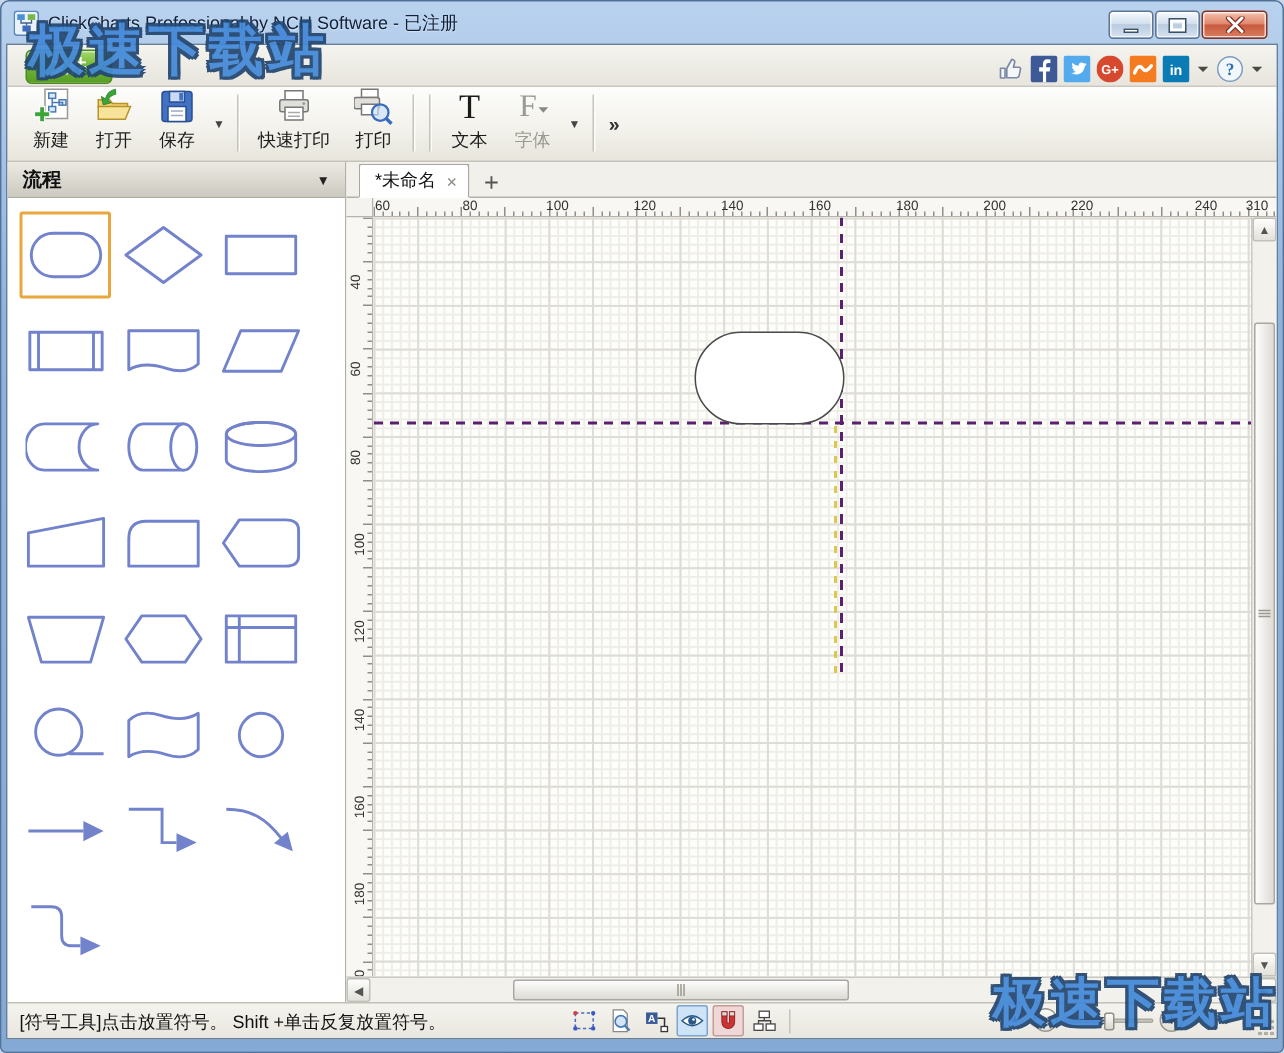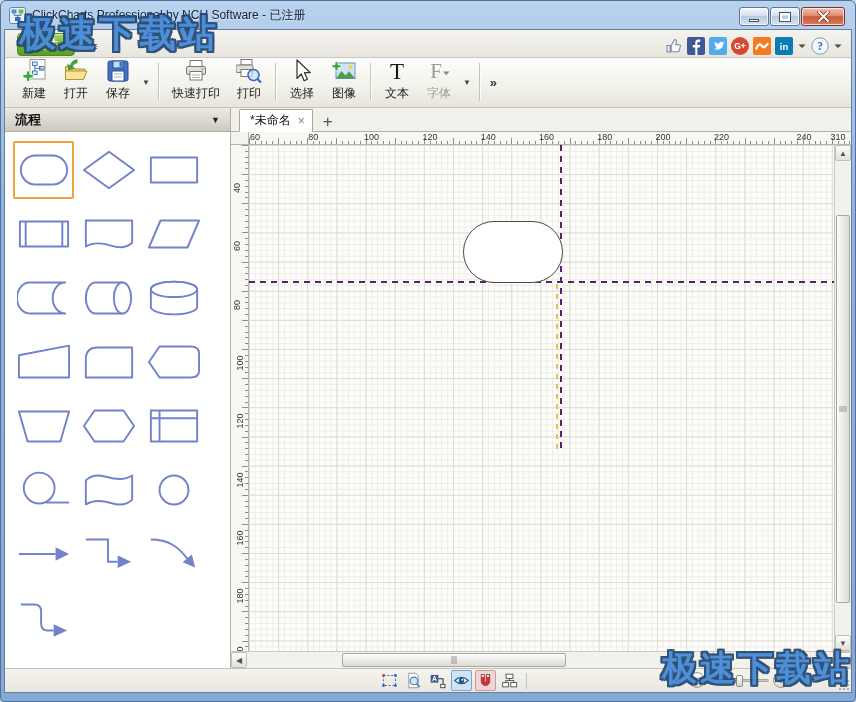--- a/index.html
+++ b/index.html
@@ -289,37 +289,20 @@
                 <rect x="5" y="1.5" width="11" height="5.5" fill="#fff" stroke="#777"></rect>
                 <rect x="2,5" y="7" width="17" height="7.5" rx="1.5" fill="#e0dfda" stroke="#777"></rect>
                 <rect x="5" y="11.5" width="11" height="7" fill="#fff" stroke="#777"></rect>
                 <circle cx="17.5" cy="17" r="5.5" fill="rgba(200,225,250,0.65)" stroke="#3a6bbf" stroke-width="1.5"></circle>
                 <line x1="21.5" y1="21" x2="25" y2="24.5" stroke="#3a6bbf" stroke-width="2.2"></line>
               </svg></span>
             <span class="t-label">打印</span>
           </div>
         </div>
         <div class="tool-sep"></div>
-        <div class="tool-group">
-          <div class="tool-btn">
-            <span class="t-ico"><svg viewBox="0 0 26 26">
-                <path d="M8,2 V20.5 L12.3,16 L15.1,22.8 L18.4,21.3 L15.5,14.7 H21.3 Z" fill="#fff" stroke="#333" stroke-width="1.2" stroke-linejoin="round"></path>
-              </svg></span>
-            <span class="t-label">选择</span>
-          </div>
-          <div class="tool-btn">
-            <span class="t-ico"><svg viewBox="0 0 26 26">
-                <rect x="5" y="5" width="19" height="15.5" fill="#cfe3f5" stroke="#6a93c0"></rect>
-                <path d="M5,20.5 l5.5,-7.5 4,4.5 3.5,-4.2 6,7.2 z" fill="#4d9e4d"></path>
-                <circle cx="19.5" cy="9" r="2" fill="#f5d040"></circle>
-                <path d="M1,6.8 h3 v-3 h3 v3 h3 v3 H7 v3 H4 v-3 H1 z" fill="#3aa63a" stroke="#fff" stroke-width="0.8"></path>
-              </svg></span>
-            <span class="t-label">图像</span>
-          </div>
-        </div>
         <div class="tool-sep"></div>
         <div class="tool-group">
           <div class="tool-btn">
             <span class="t-ico"><svg viewBox="0 0 26 26">
                 <text x="13" y="20.5" text-anchor="middle" font-family="Liberation Serif,serif" font-size="23" fill="#1a1a1a">T</text>
               </svg></span>
             <span class="t-label">文本</span>
           </div>
           <div class="tool-btn disabled">
             <span class="t-ico"><svg viewBox="0 0 26 26">
@@ -721,20 +704,21 @@
                   <i></i>
                 </span>
               </div>
             <div class="sb-arrow right">▶</div>
           </div>
         </div>
       </div>
     </div>
 
     <div class="statusbar">
+      <span class="hint">[符号工具]点击放置符号。 Shift +单击反复放置符号。</span>
       <div class="status-icons" id="status-icons">
           <span class="st-ico">
             <svg viewBox="0 0 20 20">
               <rect x="3" y="4" width="14" height="12" fill="none" stroke="#4a6ac8" stroke-width="1.2" stroke-dasharray="2.5 2"></rect>
               <circle cx="3" cy="4" r="1.7" fill="#d04040"></circle>
               <circle cx="17" cy="4" r="1.7" fill="#3a5ac0"></circle>
               <circle cx="3" cy="16" r="1.7" fill="#3a5ac0"></circle>
               <circle cx="17" cy="16" r="1.7" fill="#3a5ac0"></circle>
             </svg>
           </span>

